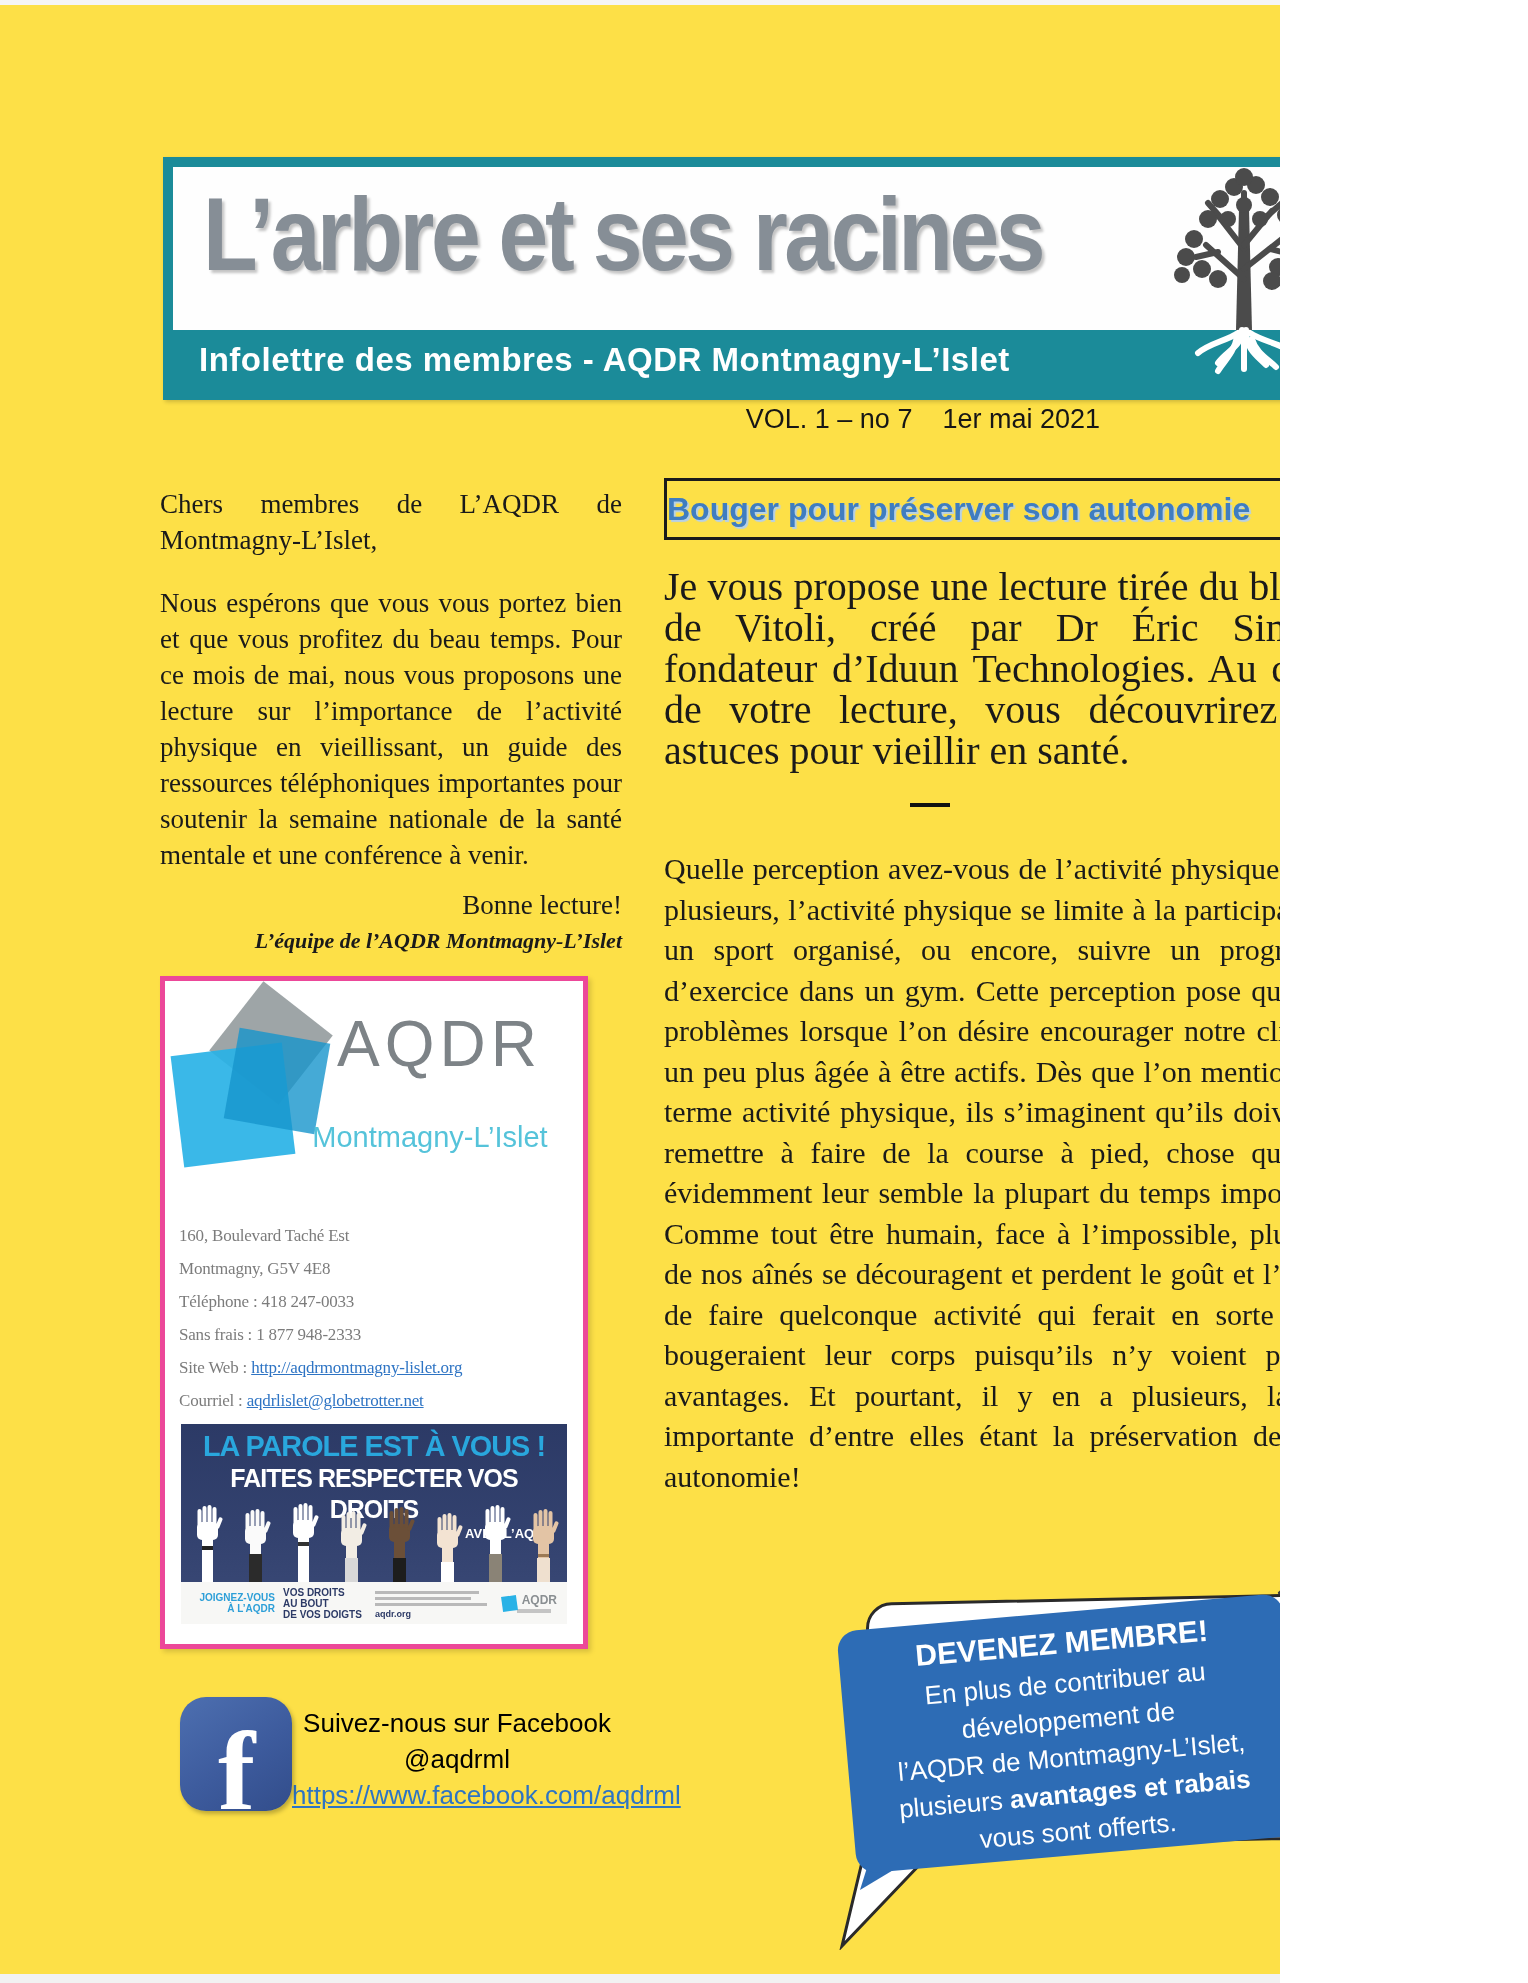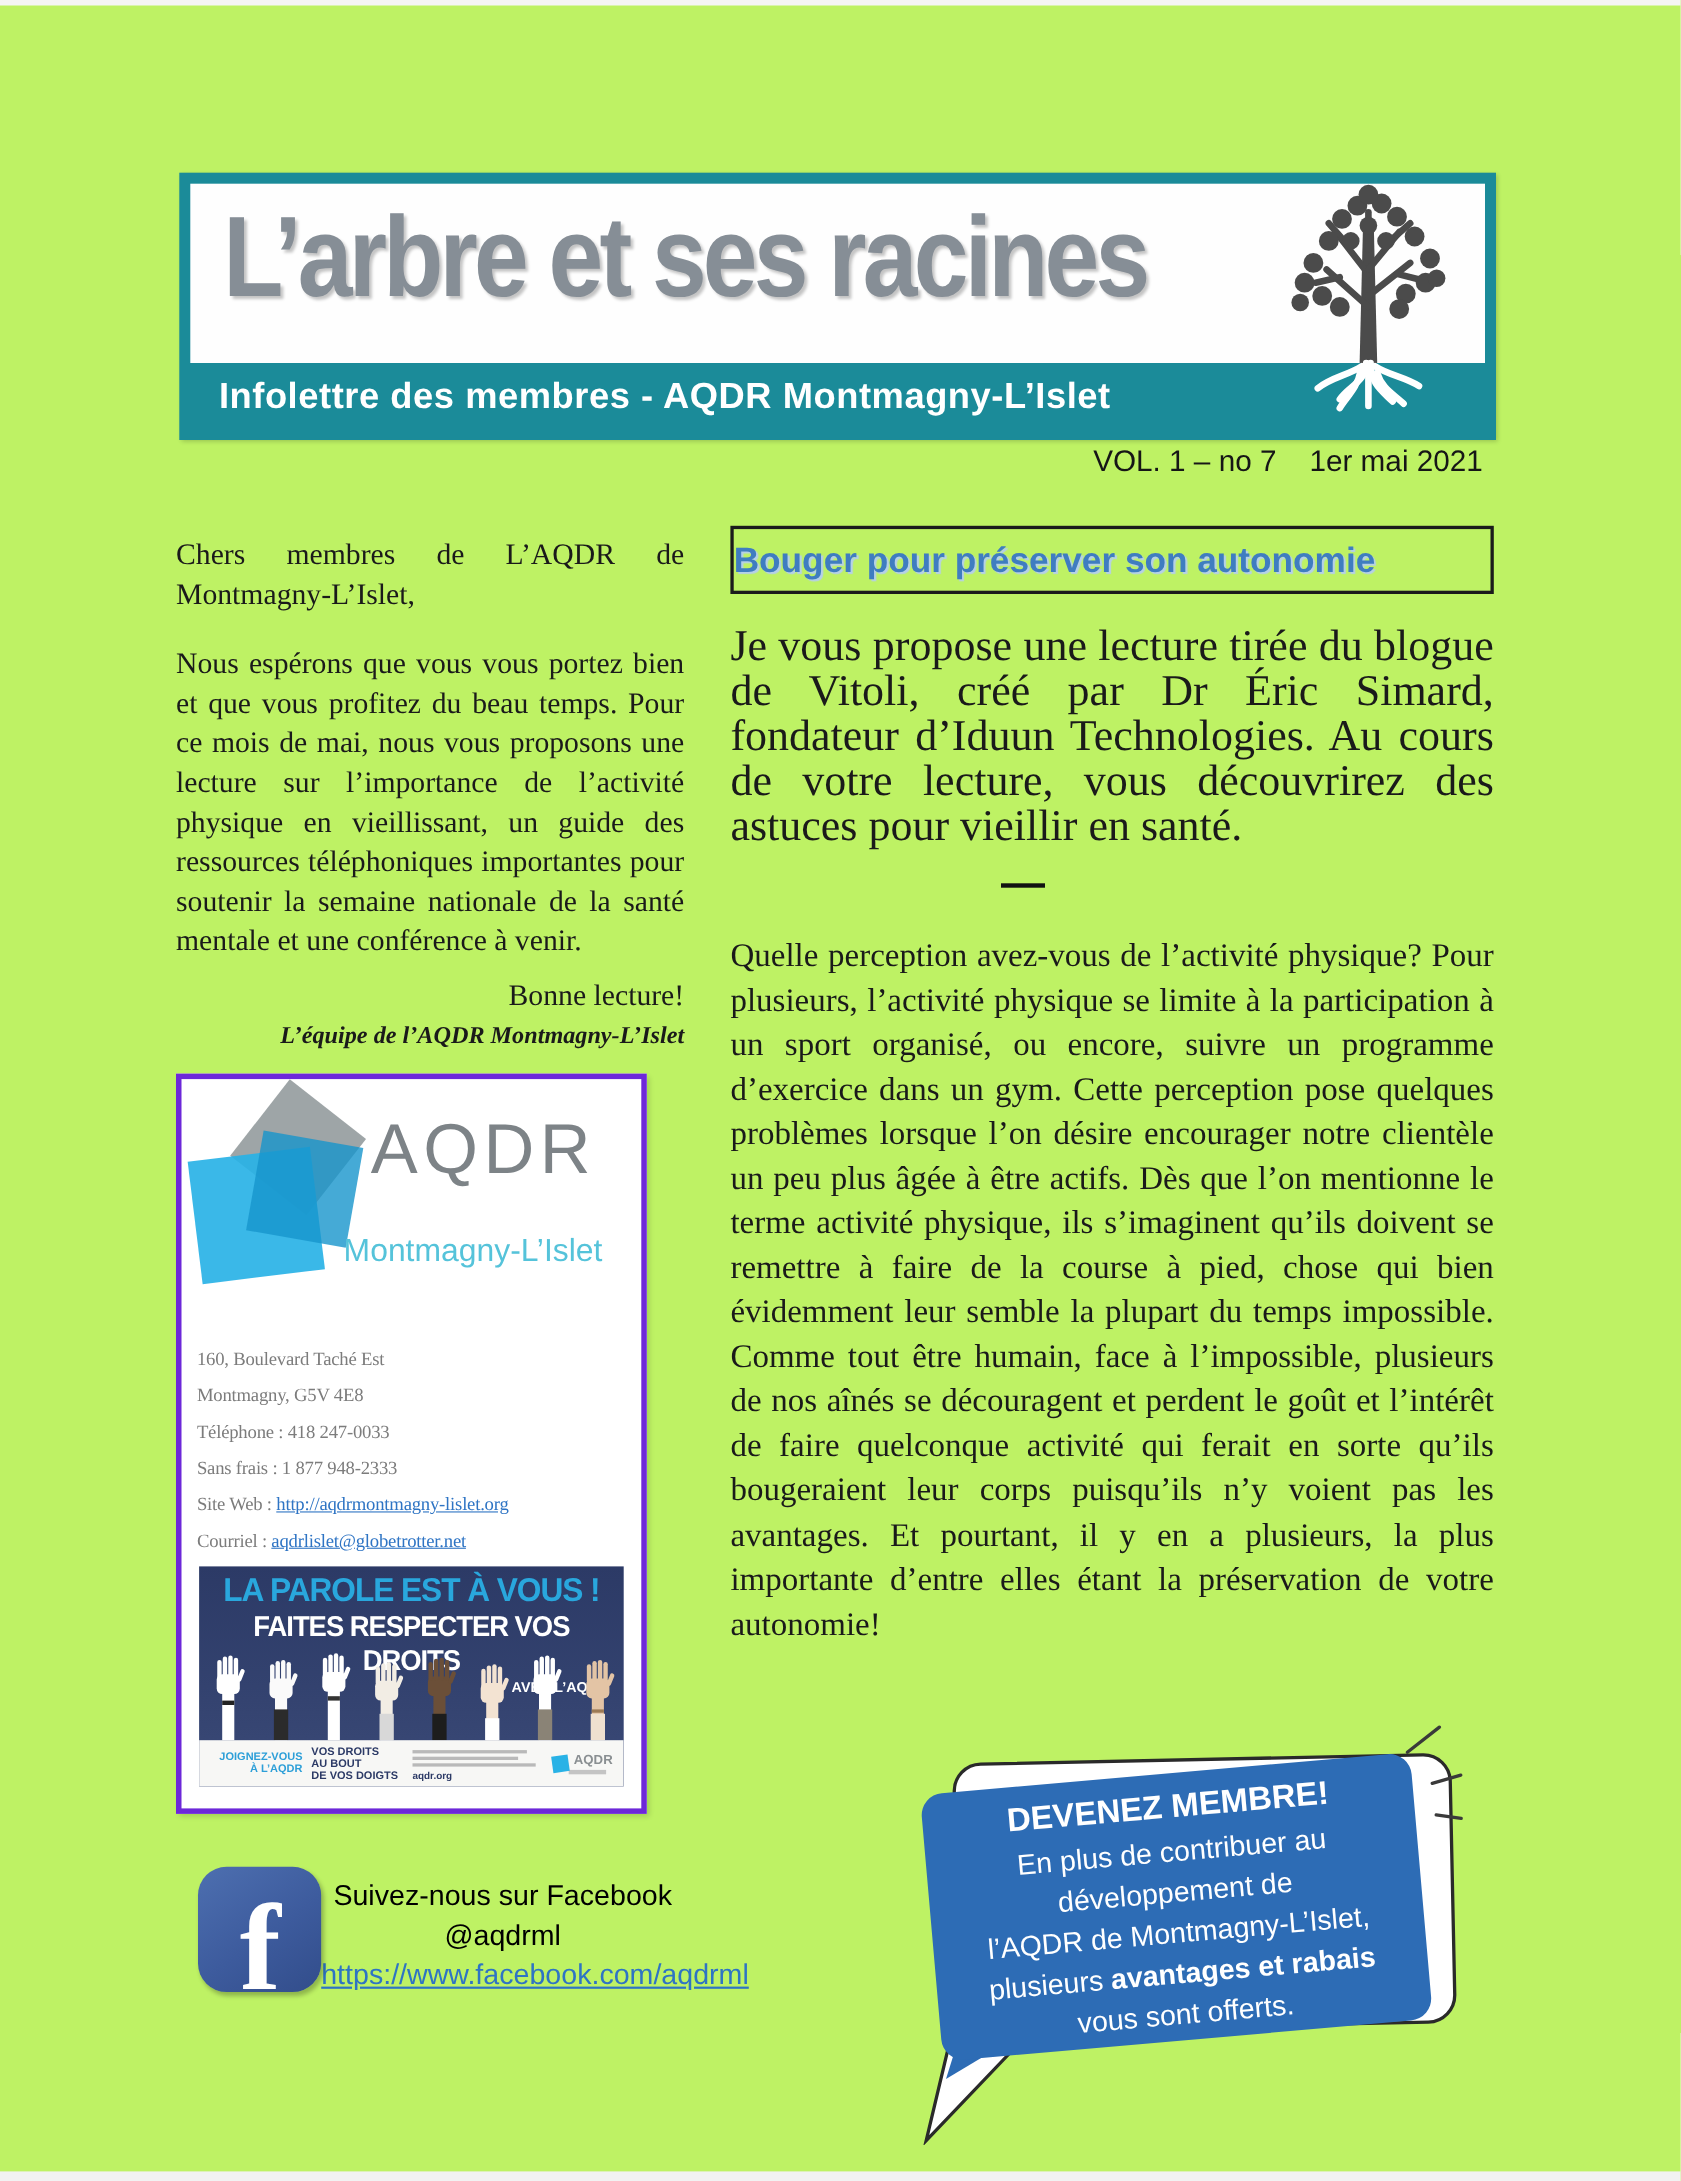--- a/index.html
+++ b/index.html
@@ -1,16 +1,16 @@
 <!DOCTYPE html>
 <html><head>
 <meta charset="utf-8">
 <style>
   html,body{margin:0;padding:0;background:#fff;}
-  .page{position:relative;width:1528px;height:1983px;background:#bef264;overflow:hidden;
+  .page{position:relative;width:1280px;height:1983px;background:#fde047;overflow:hidden;
         font-family:"Liberation Serif",serif;color:#1a1a1a;}
   .abs{position:absolute;}
   .edge-strip-top{left:0;top:0;width:1528px;height:5px;background:#f5f5f5;}
   .edge-strip-bottom{left:0;top:1974px;width:1528px;height:9px;background:#f2f2f2;}
 
   
   .header-box{left:163px;top:157px;width:1197px;height:243px;background:#1b8b99;
               box-shadow:2px 2px 4px rgba(0,0,0,.18);}
   .header-white{position:absolute;left:10px;top:10px;right:10px;height:163px;background:#fefefe;}
   .newsletter-title{position:absolute;left:30px;top:8px;white-space:nowrap;
@@ -27,21 +27,21 @@
 
   
   .left-col{left:160px;top:486px;width:462px;}
   .greeting,.intro-left{font-size:27px;line-height:36px;text-align:justify;margin:0;}
   .intro-left{margin-top:27px;}
   .closing-line{font-size:27px;margin:17px 0 0 0;text-align:right;}
   .signature-line{font-size:22px;line-height:35px;margin:2px 0 0 0;text-align:right;
       font-weight:bold;font-style:italic;}
 
   
-  .aqdr-card{margin-top:18px;width:428px;height:673px;border:5px solid #6d28d9;background:#ffffff;
+  .aqdr-card{margin-top:18px;width:428px;height:673px;border:5px solid #ec4899;background:#ffffff;
       box-sizing:border-box;position:relative;box-shadow:3px 3px 5px rgba(0,0,0,.15);}
   .sq{position:absolute;}
   .sq-gray{left:62px;top:18px;width:88px;height:88px;background:#99a0a2;transform:rotate(38deg);opacity:.95;}
   .sq-cyan{left:12px;top:68px;width:112px;height:112px;background:#29b2e6;transform:rotate(-7deg);opacity:.92;}
   .sq-blue{left:66px;top:54px;width:92px;height:92px;background:#1795cc;transform:rotate(10deg);opacity:.8;}
   .aqdr-logo-acronym{position:absolute;left:172px;top:26px;
       font-family:"Liberation Sans",sans-serif;font-size:64px;color:#7d8387;letter-spacing:5px;}
   .aqdr-logo-region{position:absolute;left:120px;top:140px;width:290px;text-align:center;
       font-family:"Liberation Sans",sans-serif;font-size:29px;color:#55c3da;}
   .address-block{position:absolute;left:14px;top:238px;width:402px;

